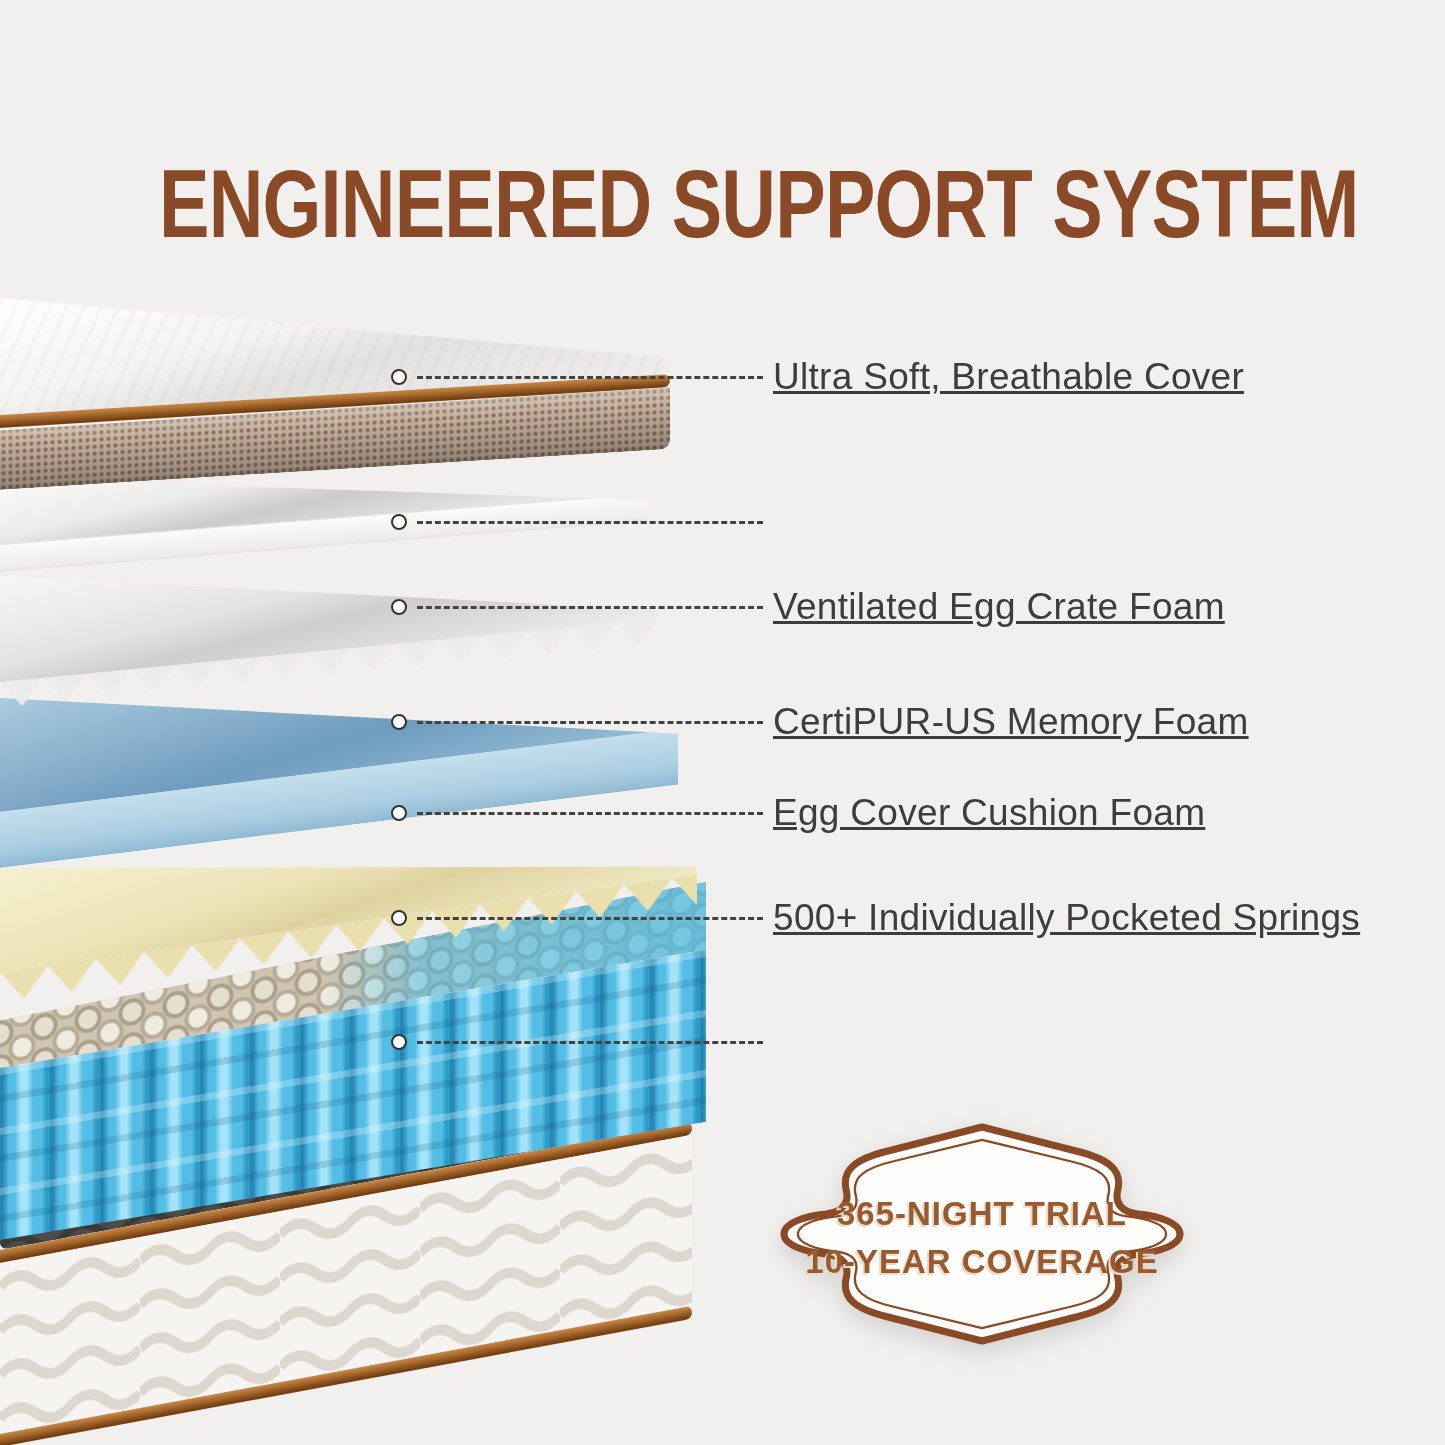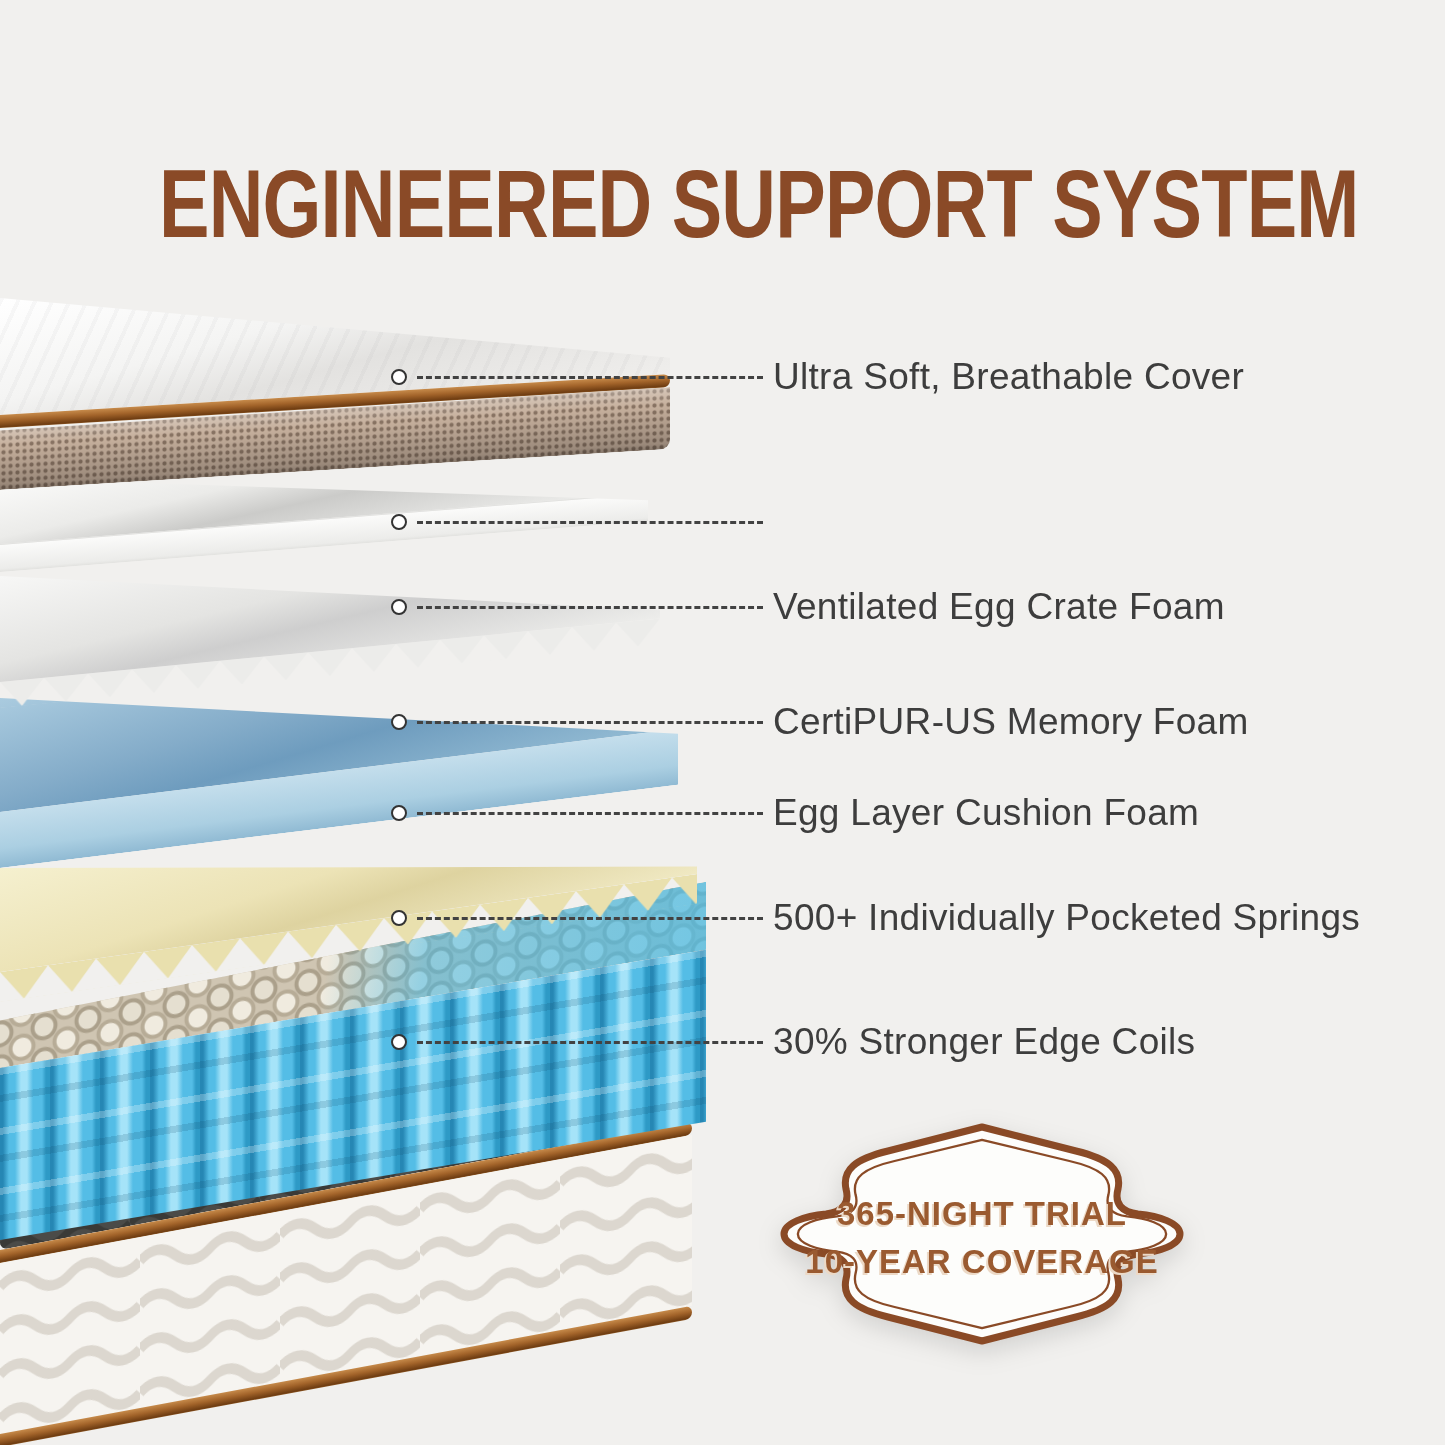--- a/index.html
+++ b/index.html
@@ -125,21 +125,21 @@
   }
   .callout .dot{
     width:16px;height:16px;border-radius:50%;
     background:#ffffff;border:2.5px solid #333333;box-sizing:border-box;
     flex:0 0 auto;
   }
   .callout .dash{
     width:346px;height:0;border-top:3px dashed #424242;flex:0 0 auto;
   }
   .callout .lbl{
-    font-size:37px;color:#3d3d3d;letter-spacing:.3px;
+    font-size:37px;color:#3d3d3d;letter-spacing:.3px;text-decoration:underline;
   }
   
   #badge{position:absolute;left:756px;top:1113px;filter:drop-shadow(0 8px 12px rgba(0,0,0,.13));}
   #badge text{
     font-family:"Liberation Sans", sans-serif;font-weight:700;
     letter-spacing:1px;
   }
 </style>
 </head>
 <body>
@@ -242,28 +242,27 @@
     <span class="lbl">CertiPUR-US Memory Foam</span>
   </div>
   <div class="callout" style="top:607px">
     <span class="dot"></span>
     <span class="dash"></span>
     <span class="lbl">Ventilated Egg Crate Foam</span>
   </div>
   <div class="callout" style="top:813px">
     <span class="dot"></span>
     <span class="dash"></span>
-    <span class="lbl">Egg Layer Cushion Foam</span>
+    <span class="lbl">Egg Cover Cushion Foam</span>
   </div>
   <div class="callout" style="top:918px">
     <span class="dot"></span>
     <span class="dash"></span>
     <span class="lbl">500+ Individually Pocketed Springs</span>
   </div>
   <div class="callout" style="top:1042px">
     <span class="dot"></span>
     <span class="dash"></span>
-    <span class="lbl">30% Stronger Edge Coils</span>
   </div>
 
   <h1 id="title">ENGINEERED SUPPORT SYSTEM</h1>
 
 </div>
 
 </body></html>

